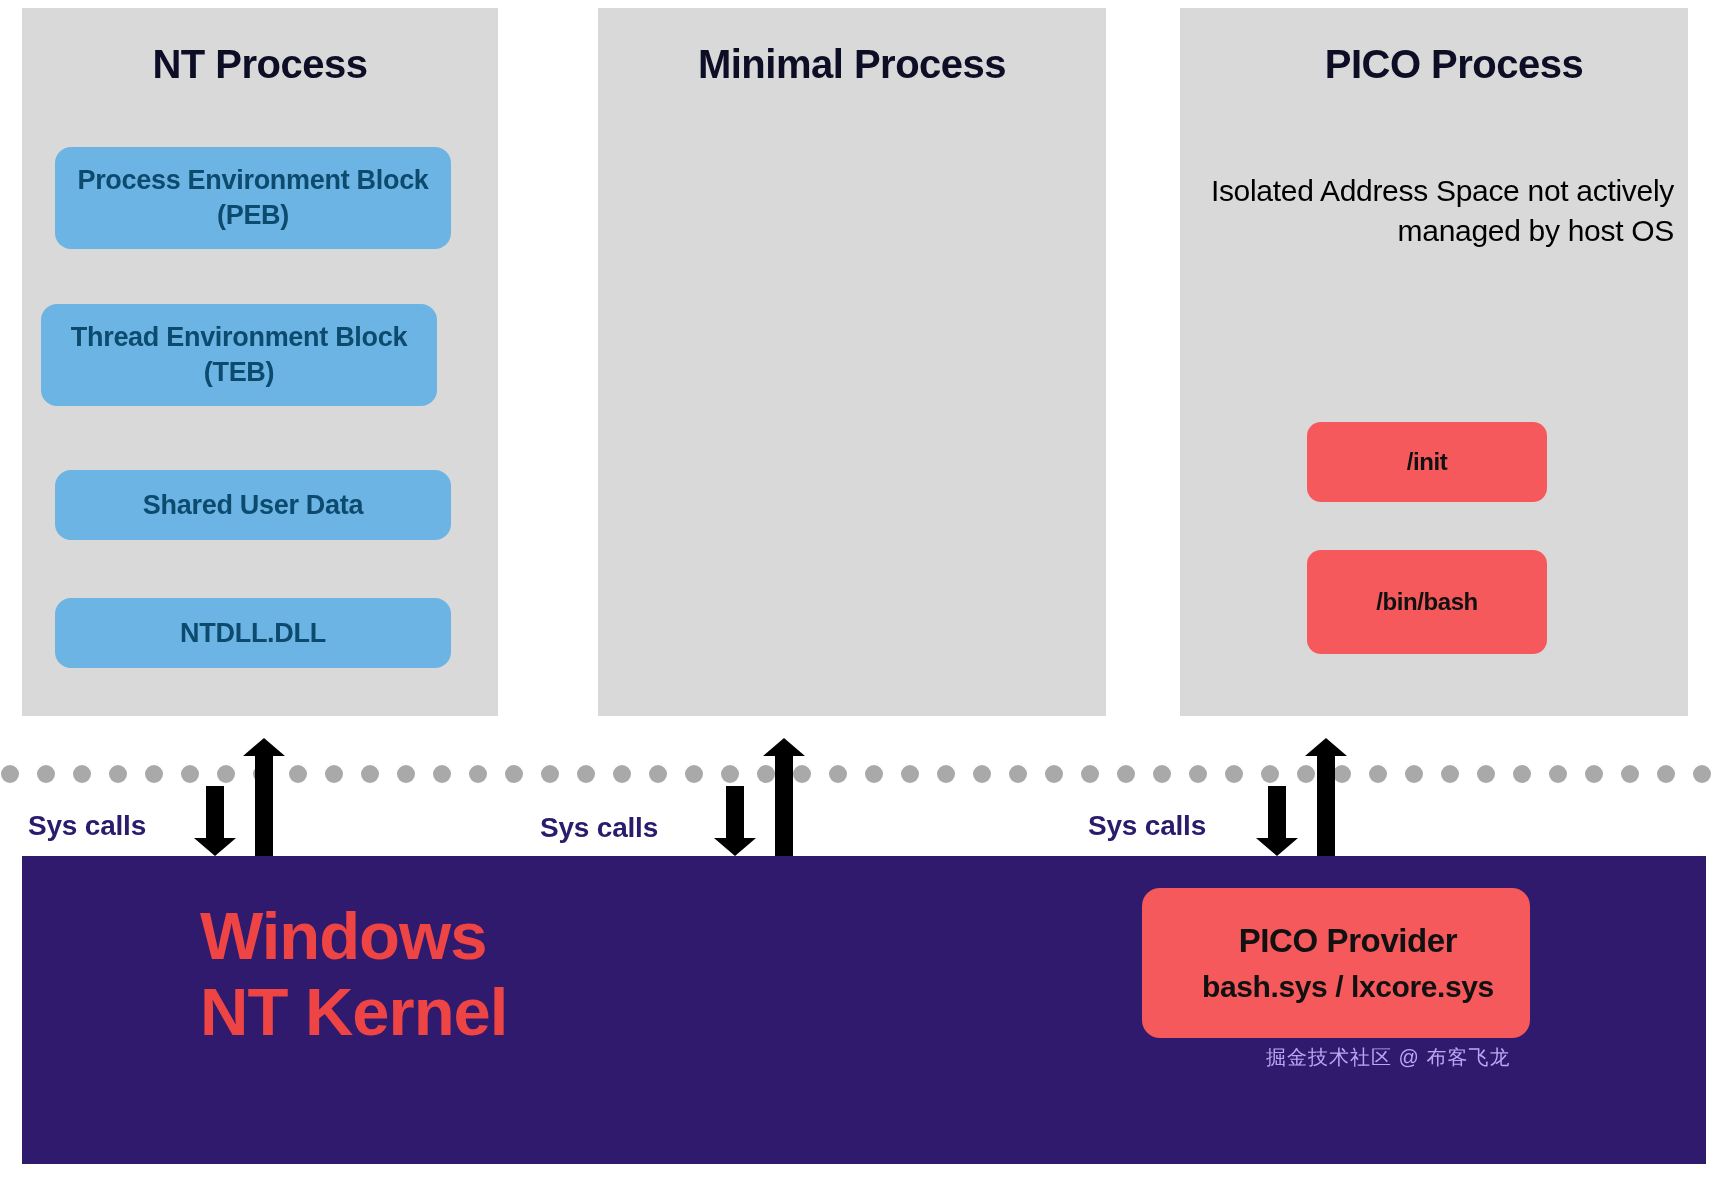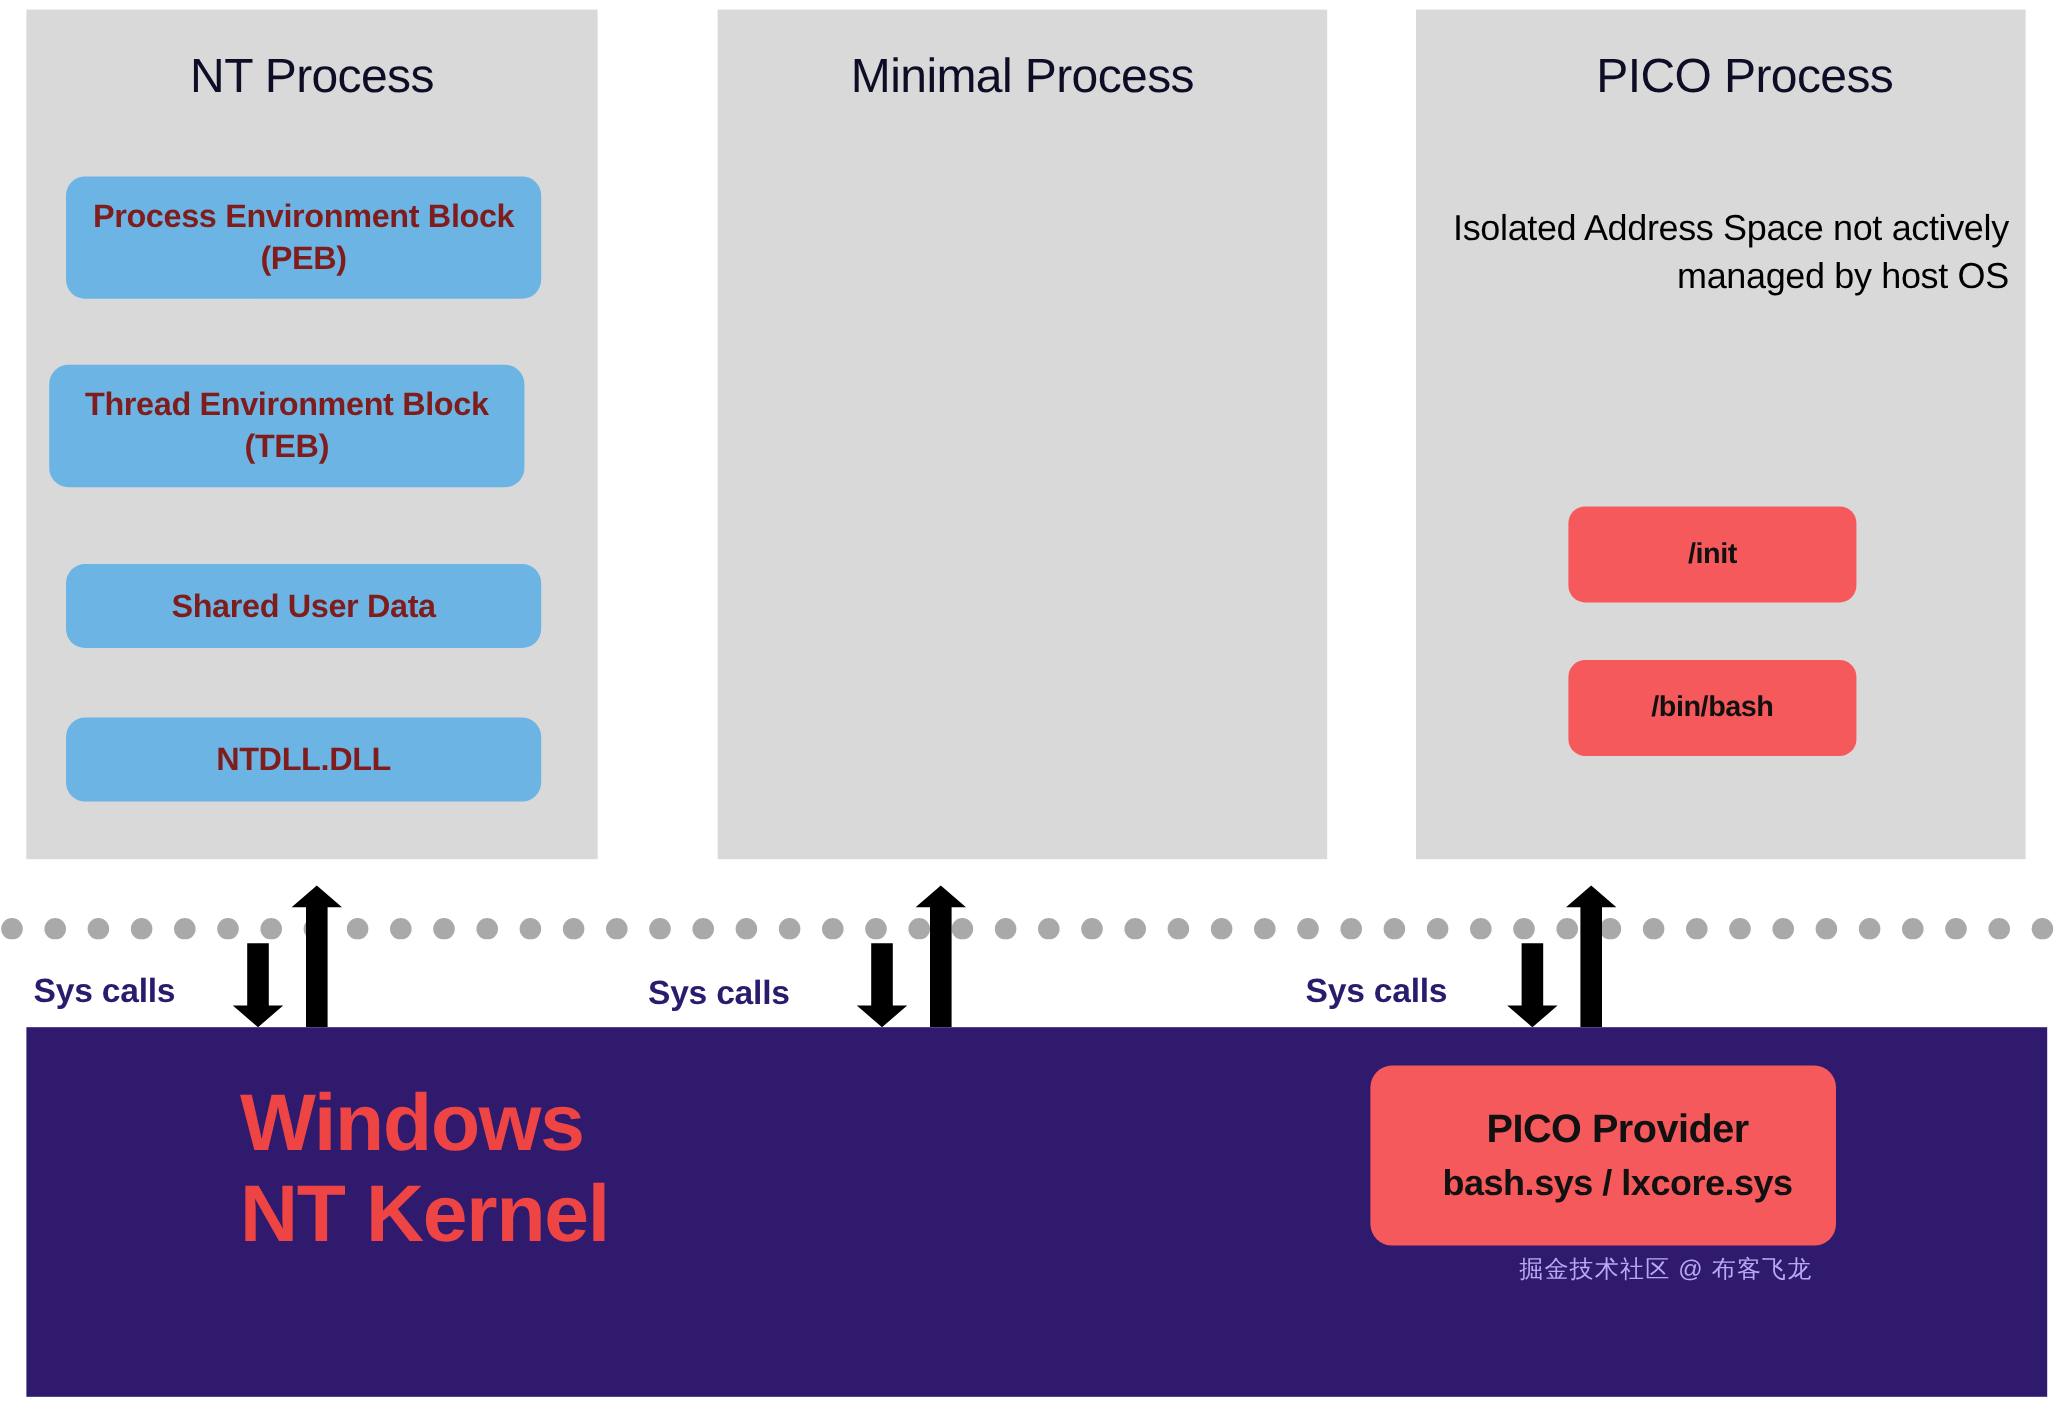--- a/index.html
+++ b/index.html
@@ -23,33 +23,33 @@
     top: 8px;
     box-sizing: border-box;
   }
   #col-nt       { left: 22px;   width: 476px; height: 708px; }
   #col-minimal  { left: 598px;  width: 508px; height: 708px; }
   #col-pico     { left: 1180px; width: 508px; height: 708px; padding-left: 40px; }
 
   .column-title {
     text-align: center;
     font-size: 40px;
-    font-weight: 400;
+    font-weight: 700;
     color: #0d0d26;
     letter-spacing: -0.5px;
     margin-top: 34px;
     line-height: 1.1;
   }
 
   
   .blue-box {
     position: absolute;
     background: #6cb4e4;
     border-radius: 16px;
-    color: #7f1d1d;
+    color: #0c4a6e;
     font-size: 27px;
     font-weight: 700;
     display: flex;
     align-items: center;
     justify-content: center;
     text-align: center;
     line-height: 1.28;
     letter-spacing: -0.3px;
   }
   #blue-peb  { left: 33px; width: 396px; top: 139px; height: 102px; }
@@ -78,21 +78,21 @@
     color: #111111;
     font-size: 24px;
     font-weight: 700;
     display: flex;
     align-items: center;
     justify-content: center;
     text-align: right;
     letter-spacing: -0.4px;
   }
   #red-init { left: 127px; width: 240px; top: 414px; height: 80px; }
-  #red-bash { left: 127px; width: 240px; top: 542px; height: 80px; }
+  #red-bash { left: 127px; width: 240px; top: 542px; height: 104px; }
 
   
   #dotted-line {
     position: absolute;
     left: 0;
     top: 765px;
     width: 1725px;
     height: 18px;
   }
 

